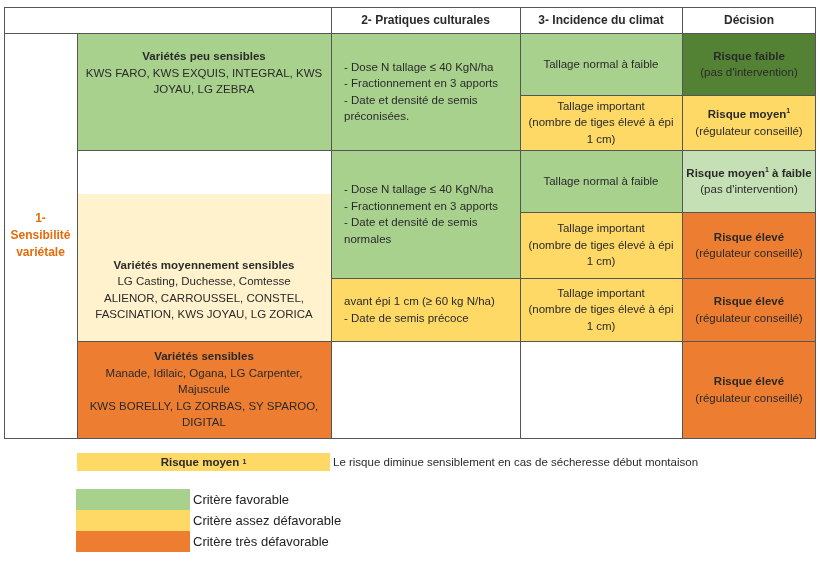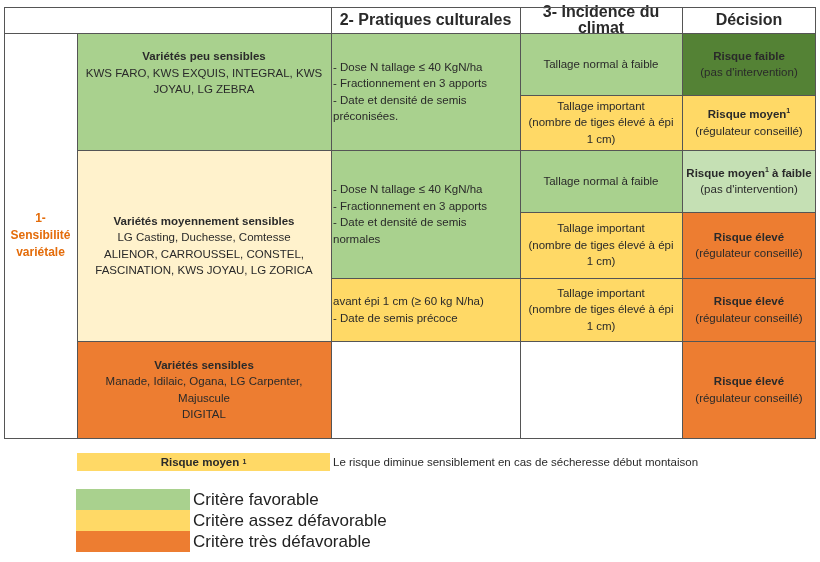--- a/index.html
+++ b/index.html
@@ -2,36 +2,36 @@
 <html><head>
 <meta charset="utf-8">
 <style>
   html, body { margin: 0; padding: 0; background: #ffffff; }
   body { width: 820px; height: 562px; position: relative; overflow: hidden;
          font-family: "Liberation Sans", "DejaVu Sans", sans-serif; color: #222; }
   .abs { position: absolute; box-sizing: border-box; }
   .cell { position: absolute; box-sizing: border-box; display: flex; flex-direction: column;
           justify-content: center; font-size: 11.5px; line-height: 16.5px; color: #2a2a2a; }
   .center { align-items: center; text-align: center; }
-  .left { align-items: flex-start; text-align: left; padding-left: 2px; }
+  .left { align-items: flex-start; text-align: left; padding-left: 13px; }
   .b { font-weight: bold; }
   .green { background: #a9d18e; }
   .dkgreen { background: #548235; }
   .ltgreen { background: #c5e0b4; }
   .yellow { background: #ffd966; }
-  .cream { background: #fff2cc; }
+  .cream { background: #fff2cc; margin-top: 44px; }
   .orange { background: #ed7d31; }
   .white { background: #ffffff; }
   .hl { position: absolute; height: 1px; background: #555; }
   .vl { position: absolute; width: 1px; background: #555; }
-  .hdr { font-weight: bold; font-size: 16px; }
+  .hdr { font-weight: bold; font-size: 12px; }
   sup { font-size: 7px; line-height: 0; vertical-align: super; }
   .sens { color: #e46c0a; font-weight: bold; font-size: 12px; line-height: 17px; }
   .legend-swatch { position: absolute; height: 21px; }
-  .legend-label { position: absolute; font-size: 17px; line-height: 21px; color: #222; }
+  .legend-label { position: absolute; font-size: 13px; line-height: 21px; color: #222; }
 </style>
 </head>
 <body>
 
 <div>
 
   <div class="cell white" style="left:4px;top:7px;width:327px;height:26px;"></div>
   <div class="cell white center hdr" style="left:331px;top:7px;width:189px;height:26px;">
       <span>2- Pratiques culturales</span>
     </div>
@@ -56,20 +56,21 @@
   <div class="cell cream center" style="left:77px;top:150px;width:254px;height:191px;">
     <span class="b">Variétés moyennement sensibles</span>
     <span>LG Casting, Duchesse, Comtesse</span>
     <span>ALIENOR, CARROUSSEL, CONSTEL,</span>
     <span>FASCINATION, KWS JOYAU, LG ZORICA</span>
   </div>
   <div class="cell orange center" style="left:77px;top:341px;width:254px;height:97px;">
     <span class="b">Variétés sensibles</span>
     <span>Manade, Idilaic, Ogana, LG Carpenter,</span>
     <span>Majuscule</span>
+    <span>KWS BORELLY, LG ZORBAS, SY SPAROO,</span>
     <span>DIGITAL</span>
   </div>
 
   <div class="cell green left" style="left:331px;top:33px;width:189px;height:117px;">
     <span>- Dose N tallage ≤ 40 KgN/ha</span>
     <span>- Fractionnement en 3 apports</span>
     <span>- Date et densité de semis</span>
     <span>préconisées.</span>
   </div>
   <div class="cell green left" style="left:331px;top:150px;width:189px;height:128px;">

